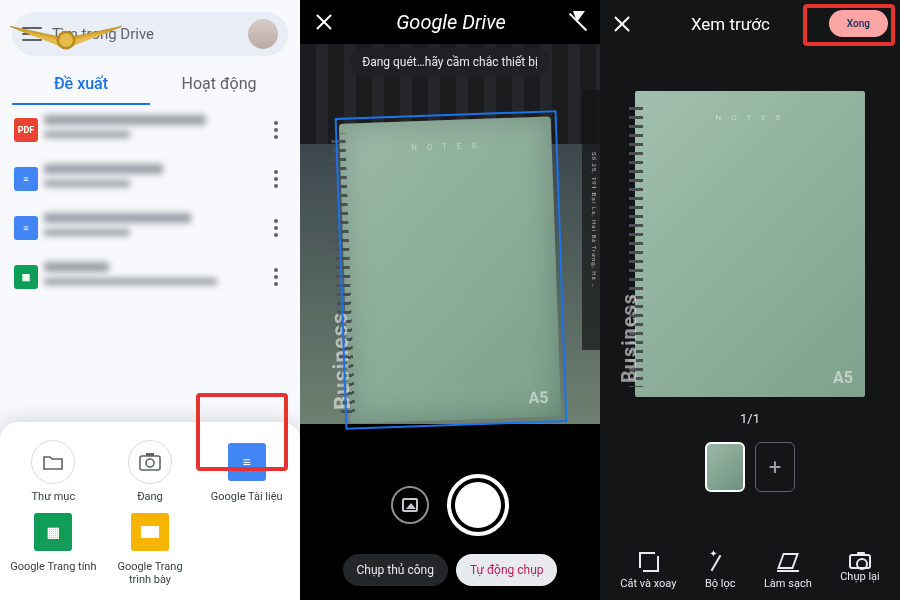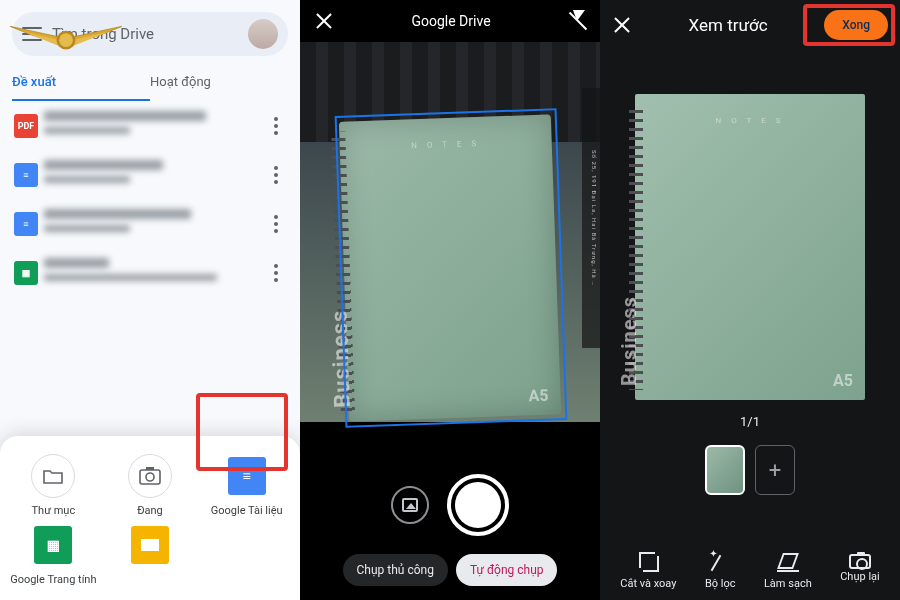--- a/index.html
+++ b/index.html
@@ -7,21 +7,21 @@
   .panel { width: 300px; height: 600px; position: relative; overflow: hidden; }
   
   .p1 { background: #f7f9fc; }
   .p1-top { padding: 12px 12px 0 12px; }
   .search { background: #e9eef6; border-radius: 24px; height: 44px; display: flex; align-items: center; padding: 0 10px; gap: 10px; }
   .burger { width: 20px; display: flex; flex-direction: column; gap: 4px; }
   .burger span { height: 2px; background: #5f6368; border-radius: 1px; }
   .search-text { flex: 1; color: #5f6368; font-size: 15px; }
   .avatar { width: 30px; height: 30px; border-radius: 50%; background: linear-gradient(#d7ccc8,#bcaaa4); }
   .tabs { display: flex; margin-top: 8px; }
-  .tab { flex: 1; padding: 10px 0; font-size: 13px; color: #5f6368; border-bottom: 2px solid transparent; }
+  .tab { flex: 1; text-align: center; padding: 10px 0; font-size: 16px; color: #5f6368; border-bottom: 2px solid transparent; }
   .tab.active { color: #1a73e8; border-bottom-color: #1a73e8; font-weight: 500; }
   .section-row { display: flex; justify-content: space-between; align-items: center; padding: 12px 14px 6px; font-size: 14px; color: #3c4043; }
   .grid-icon { width: 18px; height: 14px; display: grid; grid-template-columns: 1fr 1fr 1fr; grid-template-rows: 1fr 1fr; gap: 2px; }
   .grid-icon span { background: #5f6368; }
   .file-list { padding: 0 6px; }
   .file-item { display: flex; align-items: center; gap: 6px; padding: 10px 8px; }
   .file-ic { width: 24px; height: 24px; border-radius: 3px; display: flex; align-items: center; justify-content: center; font-size: 9px; font-weight: bold; color: #fff; }
   .fi-pdf { background: #ea4335; }
   .fi-doc { background: #4285f4; }
   .fi-sheet { background: #0f9d58; }
@@ -36,21 +36,21 @@
   .circ { width: 44px; height: 44px; border: 1px solid #dadce0; border-radius: 50%; display: flex; align-items: center; justify-content: center; background: #fff; }
   .sheet-label { font-size: 11px; color: #3c4043; text-align: center; line-height: 1.2; max-width: 90px; }
   .hl-red { position: absolute; border: 4px solid #e3342f; border-radius: 4px; pointer-events: none; }
   .hl1 { left: 196px; top: 393px; width: 92px; height: 78px; }
   .logo-watermark { position: absolute; top: 18px; left: 6px; display: flex; flex-direction: column; align-items: center; pointer-events: none; }
   .logo-wing { width: 120px; height: 46px; }
   .logo-text { font-family: Georgia, 'Times New Roman', serif; font-weight: bold; font-size: 22px; color: #0a2d67; letter-spacing: 1px; margin-top: -4px; }
   
   .p2 { background: #000; }
   .p2-header { display: flex; align-items: center; justify-content: space-between; padding: 10px 14px; color: #fff; }
-  .p2-title { font-size: 14px; }
+  .p2-title { font-size: 20px; font-style: italic; }
   .close-x { width: 20px; height: 20px; position: relative; }
   .close-x::before, .close-x::after { content: ""; position: absolute; left: 9px; top: 0; width: 2px; height: 20px; background: #fff; }
   .close-x::before { transform: rotate(45deg);} .close-x::after { transform: rotate(-45deg);}
   .flash-off { width: 18px; height: 22px; position: relative; }
   .flash-off::before { content: ""; position: absolute; left: 4px; top: 0; border-left: 6px solid transparent; border-right: 6px solid transparent; border-top: 11px solid #fff; transform: skewX(-10deg);}
   .flash-off::after { content: ""; position: absolute; left: -2px; top: 10px; width: 24px; height: 2px; background: #fff; transform: rotate(45deg);}
   .viewfinder { position: relative; width: 300px; height: 380px; background: linear-gradient(180deg,#1c2126 0%, #38424a 20%, #6e8071 100%); }
   .keyboard { position: absolute; top: 0; left: 0; right: 0; height: 100px; background: repeating-linear-gradient(90deg,#1a1c1e 0 16px,#24262a 16px 28px);}
   .notebook { position: absolute; left: 44px; top: 76px; width: 212px; height: 300px; background: linear-gradient(135deg,#9bb9a8,#7ca18c); border-radius: 4px; transform: rotate(-2deg); box-shadow: inset 0 0 30px rgba(0,0,0,.2);}
   .nb-side { position: absolute; left: 6px; bottom: 14px; color: rgba(255,255,255,.55); font-weight: bold; font-size: 22px; letter-spacing: 1px; transform: rotate(-90deg); transform-origin: left bottom; }
@@ -66,21 +66,21 @@
   .shutter { width: 62px; height: 62px; border: 4px solid #fff; border-radius: 50%; display: flex; align-items: center; justify-content: center;}
   .shutter-inner { width: 46px; height: 46px; background: #fff; border-radius: 50%;}
   .p2-chips { position: absolute; bottom: 14px; left: 0; right: 0; display: flex; justify-content: center; gap: 8px;}
   .chip { padding: 9px 14px; border-radius: 20px; font-size: 12px; color: #e8eaed; background: rgba(60,64,67,.6); margin-top: 45px;}
   .chip.active { background: #e8eaed; color: #be185d;}
   .ruler { position: absolute; right: 0; top: 46px; width: 18px; height: 260px; background: rgba(20,20,20,.7); color: #bdbdbd; font-size: 6px; writing-mode: vertical-rl; text-align: center; padding: 6px 2px; letter-spacing: 1px;}
   
   .p3 { background: #141517; }
   .p3-header { display: flex; align-items: center; justify-content: space-between; padding: 10px 12px; color: #fff;}
   .p3-title { font-size: 17px;}
-  .done-btn { background: #f97316; color: #0b2e58; font-size: 12px; font-weight: 500; padding: 8px 18px; border-radius: 20px;}
+  .done-btn { background: #fca5a5; color: #0b2e58; font-size: 10px; font-weight: 500; padding: 8px 18px; border-radius: 20px;}
   .hl2 { left: 203px; top: 4px; width: 92px; height: 42px;}
   .p3-preview { margin: 44px auto 0; width: 230px; height: 306px; background: linear-gradient(135deg,#a1bfae,#7da28d); position: relative; border-radius: 2px;}
   .p3-preview .spiral { left: -6px;}
   .p3-count { text-align: center; color: #e8eaed; font-size: 13px; margin-top: 14px;}
   .thumbs { display: flex; justify-content: center; gap: 10px; margin-top: 16px;}
   .thumb { width: 40px; height: 50px; border-radius: 6px; border: 2px solid #fff; background: linear-gradient(135deg,#9cb9a8,#6f9280);}
   .thumb-add { width: 40px; height: 50px; border-radius: 6px; border: 1.5px solid #5f6368; display: flex; align-items: center; justify-content: center; color: #9aa0a6; font-size: 22px;}
   .p3-tools { position: absolute; bottom: 10px; left: 0; right: 0; display: flex; justify-content: space-around; padding: 0 6px;}
   .tool { display: flex; flex-direction: column; align-items: center; gap: 5px; color: #e8eaed;}
   .tool-label { font-size: 11px;}
@@ -198,20 +198,21 @@
             <div class="file-ic fi-sheet" style="width:38px;height:38px;font-size:14px">▦</div>
           </div>
         <div class="sheet-label">Google Trang tính</div>
       </div>
       <div class="sheet-item">
         <div class="circ" style="border:none">
             <div style="width:38px;height:38px;background:#f4b400;border-radius:3px;display:flex;align-items:center;justify-content:center">
               <div style="width:18px;height:12px;background:#fff"></div>
             </div>
           </div>
+        <div class="sheet-label">Google Trang trình bày</div>
       </div>
     </div>
   </div>
 
   <div class="logo-watermark">
     <svg class="logo-wing" viewBox="0 0 140 50">
       <path d="M5 8 L70 22 L135 8 L110 18 L70 30 L30 18 Z" fill="#d9a92f" stroke="#b8891f" stroke-width="1"></path>
       <path d="M20 14 L70 26 L120 14 L100 22 L70 34 L40 22 Z" fill="#e5bb4e"></path>
       <circle cx="70" cy="24" r="11" fill="#b8891f"></circle>
       <circle cx="70" cy="24" r="8" fill="#e5bb4e"></circle>
@@ -229,20 +230,21 @@
   </div>
   <div class="viewfinder">
     <div class="keyboard"></div>
     <div class="notebook">
       <div class="spiral"></div>
       <div class="nb-notes">N O T E S</div>
       <div class="nb-side">Business</div>
       <div class="nb-a5">A5</div>
     </div>
     <div class="scan-box"></div>
+    <div class="toast">Đang quét…hãy cầm chắc thiết bị</div>
     <div class="ruler">Số 25, 191 Đại La, Hai Bà Trưng, Hà …</div>
   </div>
   <div class="p2-controls">
     <div class="gallery-btn">
         <div class="gallery-ic"></div>
       </div>
     <div class="shutter">
         <div class="shutter-inner"></div>
       </div>
   </div>

